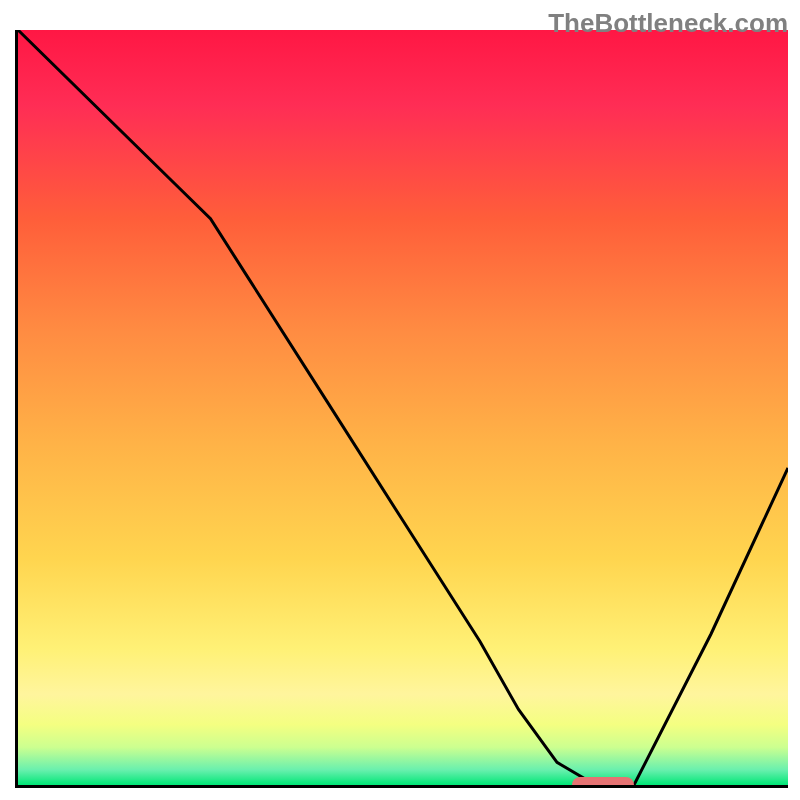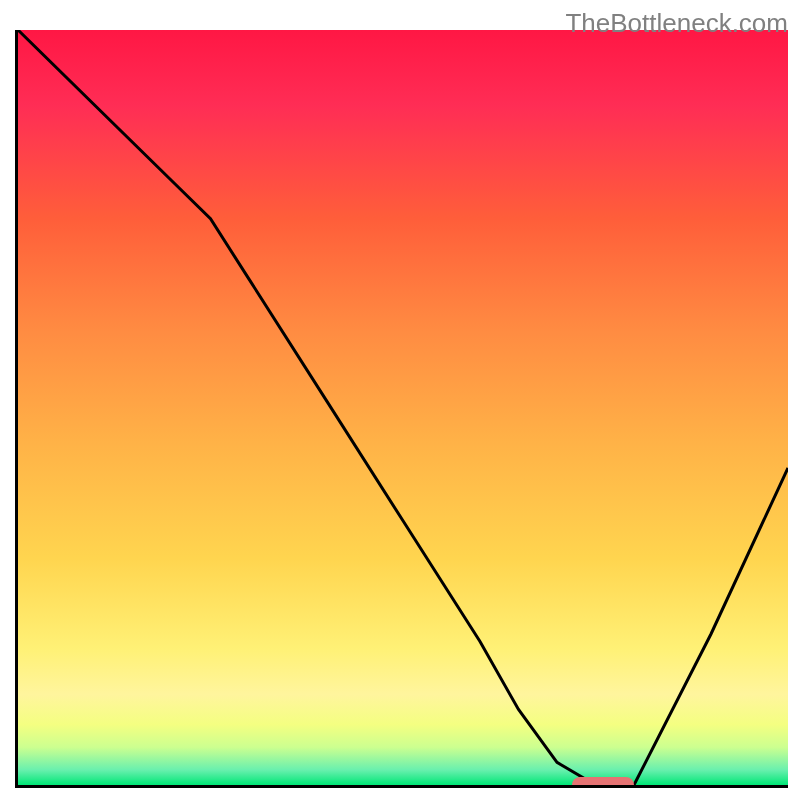--- a/index.html
+++ b/index.html
@@ -9,21 +9,21 @@
     height: 800px;
     position: relative;
     font-family: Arial, sans-serif;
   }
   .watermark {
     position: absolute;
     top: 8px;
     right: 12px;
     color: #808080;
     font-size: 26px;
-    font-weight: 400;
+    font-weight: 700;
     z-index: 10;
   }
   .chart-area {
     position: absolute;
     left: 15px;
     top: 30px;
     width: 770px;
     height: 755px;
     border-left: 3px solid #000;
     border-bottom: 3px solid #000;

